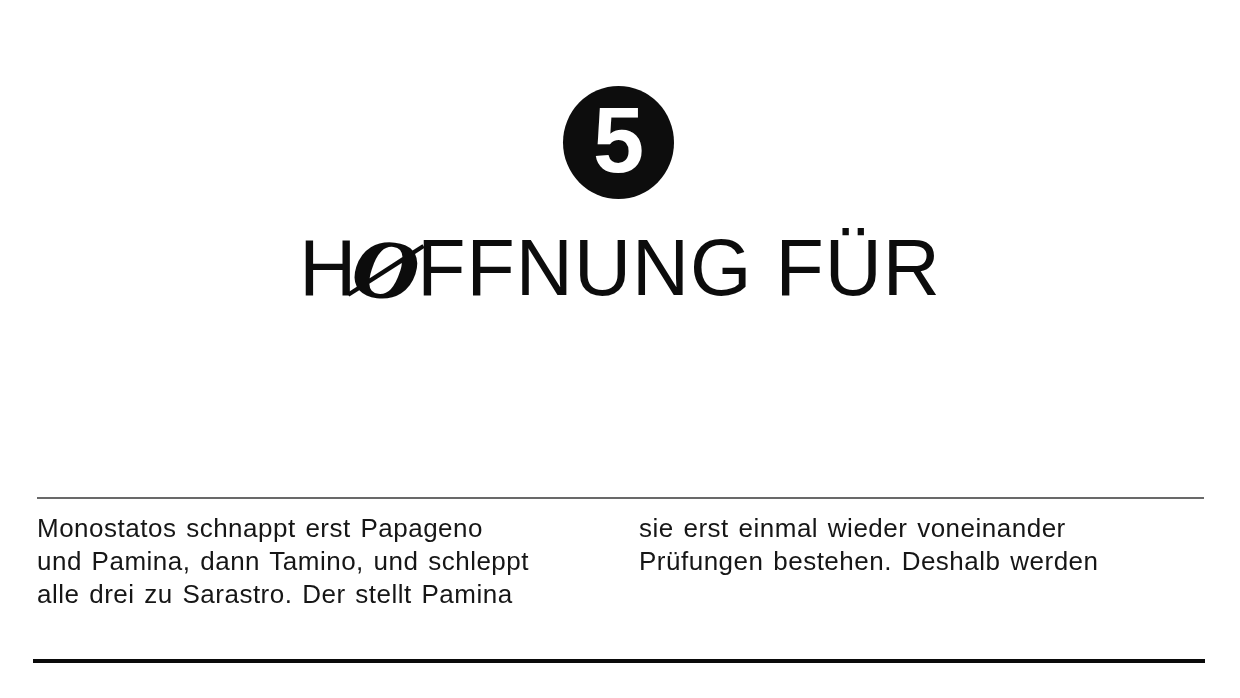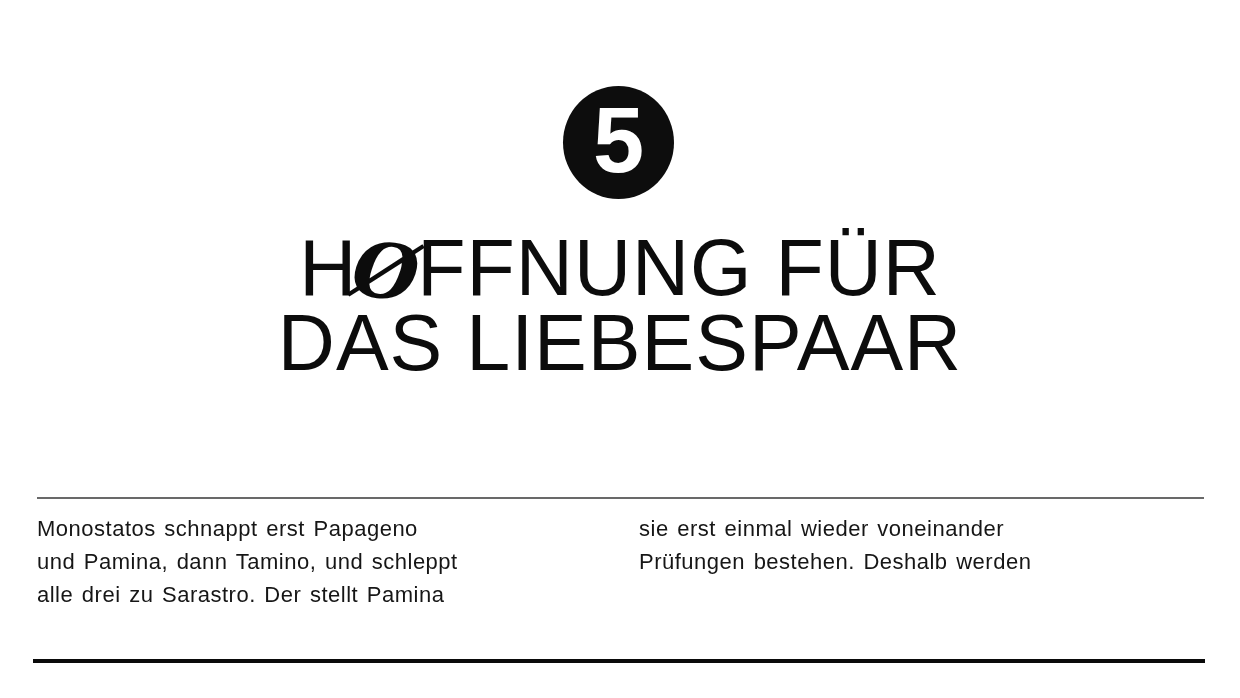--- a/index.html
+++ b/index.html
@@ -62,21 +62,21 @@
     left: 37px;
     top: 497px;
     width: 1167px;
     height: 2px;
   }
 
   
   .bodycol {
     position: absolute;
     top: 512px;
-    font-size: 22px;
+    font-size: 26px;
     line-height: 33px;
     letter-spacing: 0.5px;
     word-spacing: 2px;
     color: #161616;
     white-space: nowrap;
   }
   .col-left  { left: 37px;  width: 575px; }
   .col-right { left: 639px; width: 560px; }
 
   
@@ -92,21 +92,20 @@
 <body>
 
 <div class="badge" style="background: rgb(13, 13, 13);">
   <span class="badge-number" style="color: rgb(255, 255, 255);">5</span>
 </div>
 
 <div class="title" style="color: rgb(12, 12, 12);">
   <div>
     <span>H</span><span class="slashed-o">Ø</span><span>FFNUNG FÜR</span>
   </div>
-  <div>DAS LIEBESPAAR</div>
 </div>
 
 <div class="divider" style="background: rgb(105, 105, 105);"></div>
 
 <div class="bodycol col-left">
   <div>Monostatos schnappt erst Papageno</div>
   <div>und Pamina, dann Tamino, und schleppt</div>
   <div>alle drei zu Sarastro. Der stellt Pamina</div>
 </div>
 

